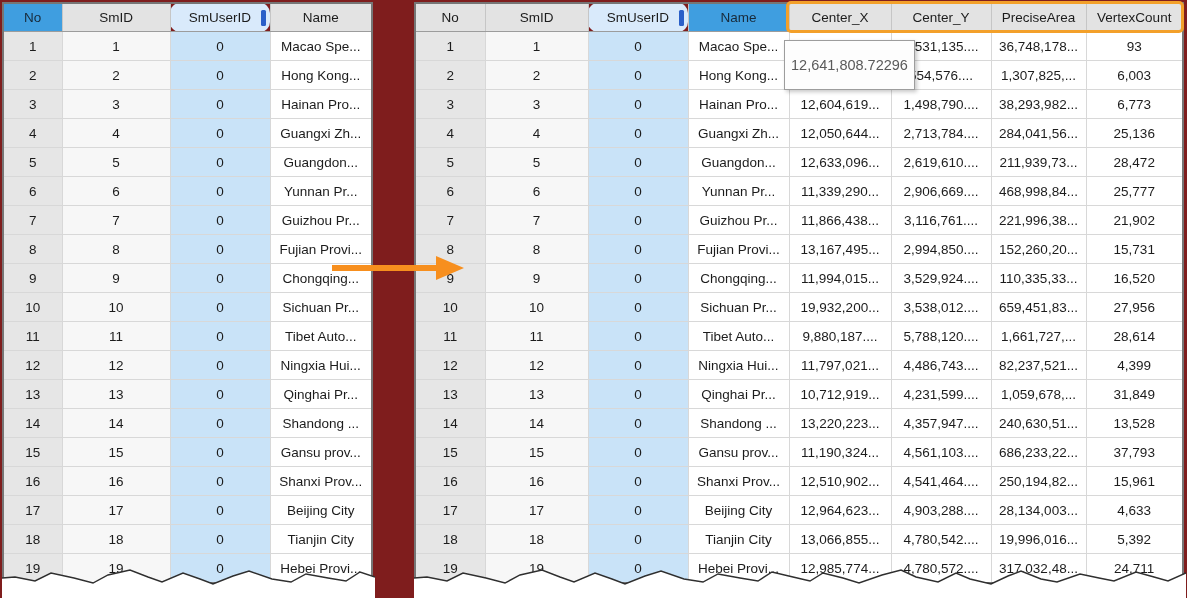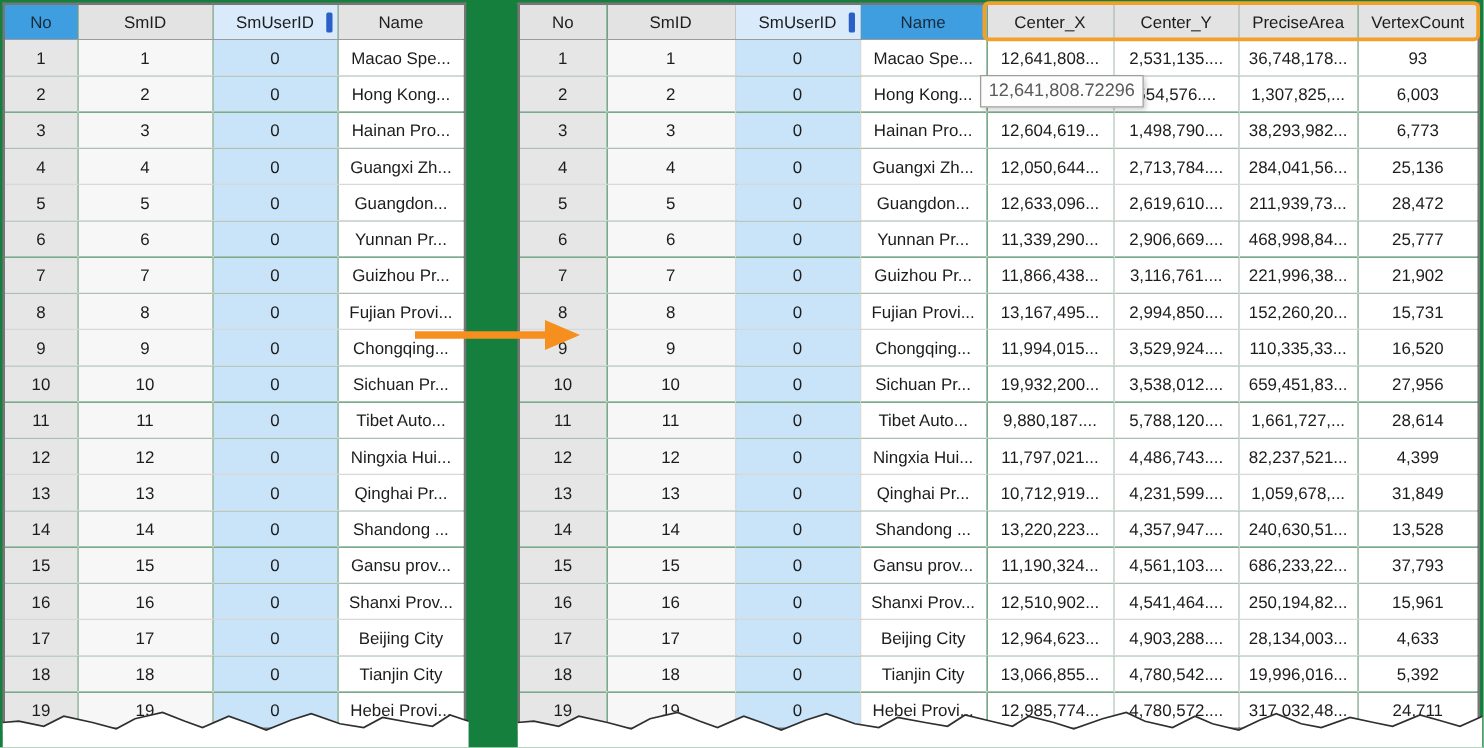--- a/index.html
+++ b/index.html
@@ -1,38 +1,38 @@
 <!DOCTYPE html>
 <html style="--sel: #3f9ee0; --hlc: #c9e3f8; --hlh: #d9eafb; --orange: #f3a02a; --cur: #2a5fc8; --outer: #767676;"><head>
 <meta charset="utf-8">
 <style>
   html,body{margin:0;padding:0;background:#fff;}
-  .canvas{position:relative;width:1187px;height:598px;background:#15803d;overflow:hidden;
+  .canvas{position:relative;width:1187px;height:598px;background:#7f1d1d;overflow:hidden;
           font-family:"Liberation Sans",sans-serif;}
   .twrap{position:absolute;top:2px;}
   .twrap.before{left:2px;}
   .twrap.after{left:414px;}
   table.grid{border-collapse:collapse;table-layout:fixed;border:2px solid var(--outer,#767676);}
   table.grid th,table.grid td{
       border:1px solid #d8d8d8;height:28px;padding:0 3px;text-align:center;vertical-align:middle;
       white-space:nowrap;overflow:hidden;font-size:13.5px;color:#1c1c1c;}
   table.grid th{background:#e3e3e3;font-weight:400;border-color:#c6c6c6;
       border-bottom:1px solid #9c9c9c;height:27px;position:relative;}
   table.grid th.sel{background:var(--sel,#3f9ee0);color:#182a3a;}
-  table.grid th.hl{background:var(--hlh,#d9eafb);}
+  table.grid th.hl{background:var(--hlh,#d9eafb);border-radius:10px;}
   td.c-no{background:#e6e6e6;}
   td.c-smid{background:#f7f7f7;color:#8f8f8f;}
   td.c-smuserid{background:var(--hlc,#c9e3f8);color:#4c4c4c;}
   td.c-name,td.c-num{background:#ffffff;}
   .cursor-bar{position:absolute;right:4px;top:50%;transform:translateY(-50%);
       width:5px;height:16px;background:var(--cur,#2a5fc8);border-radius:1.5px;}
   .orange-box{position:absolute;left:786px;top:1px;width:392px;height:26px;
       border:3px solid var(--orange,#f3a02a);border-radius:5px;z-index:6;pointer-events:none;}
   .arrow{position:absolute;left:330px;top:250px;z-index:7;}
-  .tooltip{position:absolute;left:784px;top:60px;height:24px;line-height:24px;padding:0 6px;
+  .tooltip{position:absolute;left:784px;top:40px;height:24px;line-height:24px;padding:12px 6px;
       background:#fdfdfd;border:1px solid #9d9d9d;color:#5a5a5a;font-size:14.5px;z-index:8;
       box-shadow:2px 2px 4px rgba(0,0,0,0.22);white-space:nowrap;}
   .torn{position:absolute;left:0;top:560px;z-index:9;pointer-events:none;display:block;}
 </style>
 </head>
 <body>
 
 <div class="canvas">
 
   <div class="twrap before" id="twrap-before">

